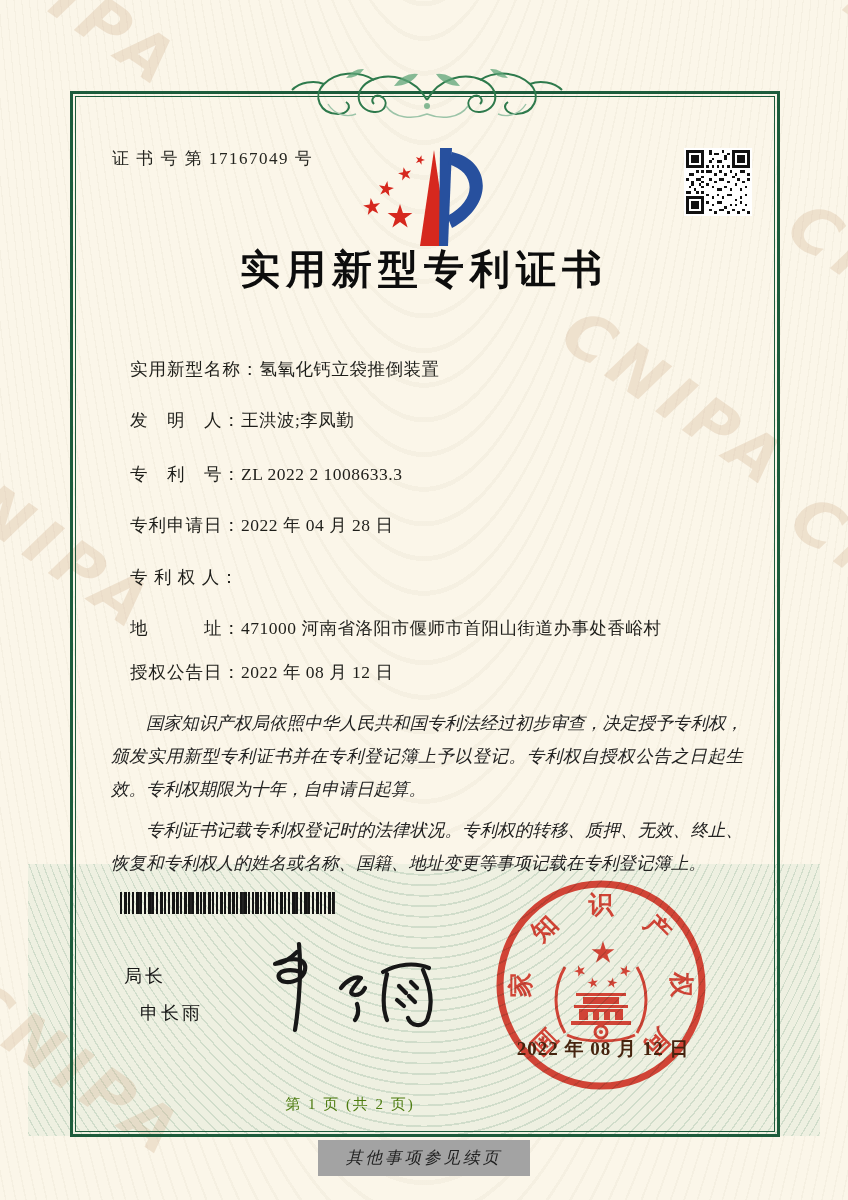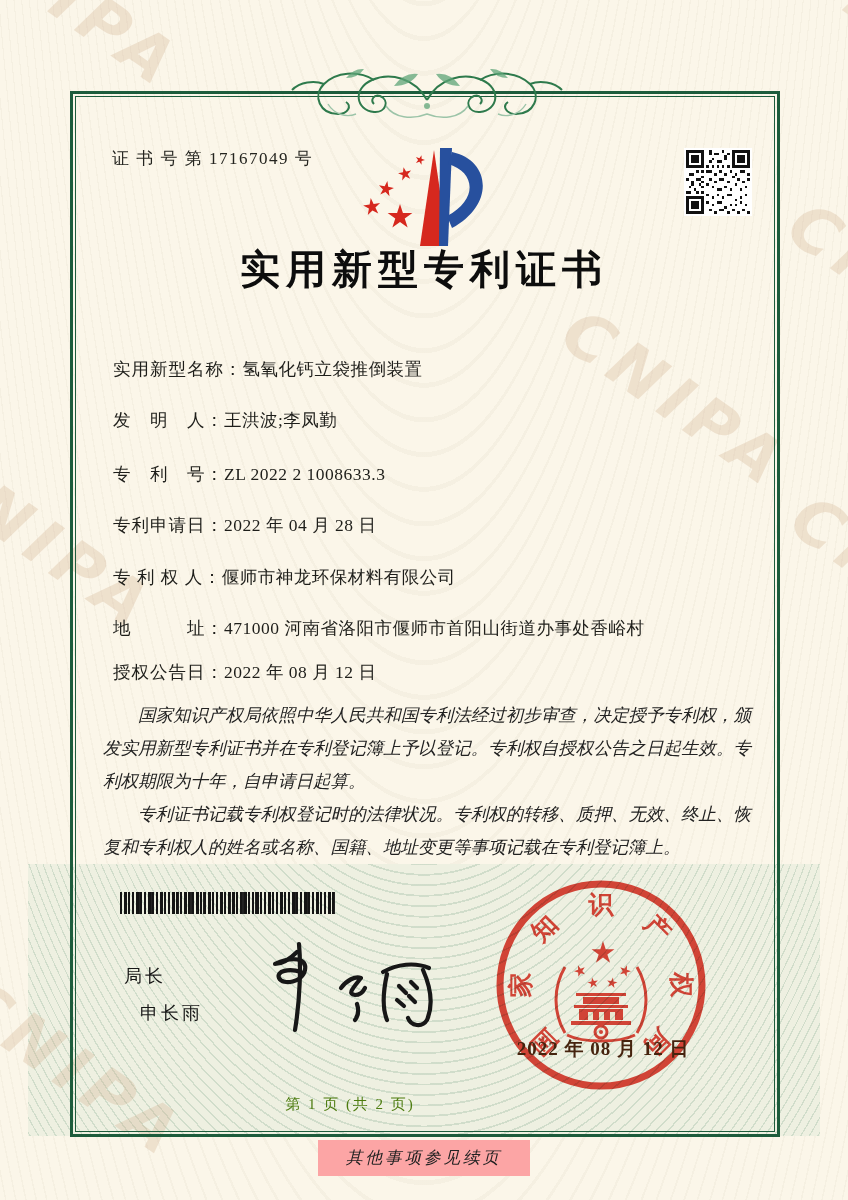--- a/index.html
+++ b/index.html
@@ -56,31 +56,31 @@
     position:absolute;z-index:3;left:0;top:242px;width:848px;
     text-align:center;font-size:40px;font-weight:700;letter-spacing:6px;color:#0d0d0d;
   }
 
   
   .frow{
     position:absolute;z-index:3;left:113px;width:660px;
     display:flex;align-items:baseline;
     font-size:17.5px;color:#1e1e1a;white-space:nowrap;
   }
-  .frow .lab{letter-spacing:1px;}
+  .frow .lab{letter-spacing:1px;margin-left:17px;}
   .frow .val{letter-spacing:0.5px;}
   .frow .pair2{margin-left:62px;display:flex;align-items:baseline;}
 
   
   .paras{
     position:absolute;z-index:3;left:103px;top:699px;width:648px;
     font-size:17.5px;line-height:33px;text-align:justify;
     font-style:italic;color:#222;
   }
-  .paras p{margin:0;text-indent:2em;}
+  .paras p{margin:8px;text-indent:2em;}
 
   
   .barcode{
     position:absolute;z-index:3;left:120px;top:892px;width:216px;height:22px;
     background-image:
       repeating-linear-gradient(90deg,#141414 0 2px,transparent 2px 4px),
       repeating-linear-gradient(90deg,#141414 0 1px,transparent 1px 6px),
       repeating-linear-gradient(90deg,transparent 0 5px,#222 5px 7px,transparent 7px 13px);
   }
 
@@ -106,21 +106,21 @@
 
   
   .page-info{
     position:absolute;z-index:3;left:0;top:1095px;width:700px;
     text-align:center;font-size:15px;letter-spacing:2px;color:#4d7c0f;
   }
   .cont-note{
     position:absolute;z-index:3;left:0;top:1140px;width:848px;text-align:center;
   }
   .cont-note span{
-    display:inline-block;background:#fca5a5;padding:7px 28px;
+    display:inline-block;background:#a3a3a3;padding:7px 28px;
     font-size:16.5px;letter-spacing:3px;font-style:italic;color:#222;
   }
 </style>
 </head>
 <body>
 
 <div id="page">
 
   <div class="page-texture"></div>
   <div class="wave-band"></div>
@@ -282,21 +282,20 @@
   <div class="frow" style="top:462px;">
     <span class="lab">专　利　号：</span>
     <span class="val">ZL 2022 2 1008633.3</span>
   </div>
   <div class="frow" style="top:513px;">
     <span class="lab">专利申请日：</span>
     <span class="val">2022 年 04 月 28 日</span>
   </div>
   <div class="frow" style="top:565px;">
     <span class="lab">专 利 权 人：</span>
-    <span class="val">偃师市神龙环保材料有限公司</span>
   </div>
   <div class="frow" style="top:616px;">
     <span class="lab">地　　　址：</span>
     <span class="val">471000 河南省洛阳市偃师市首阳山街道办事处香峪村</span>
   </div>
   <div class="frow" style="top:660px;">
     <span class="lab">授权公告日：</span>
     <span class="val">2022 年 08 月 12 日</span>
   </div>
 

